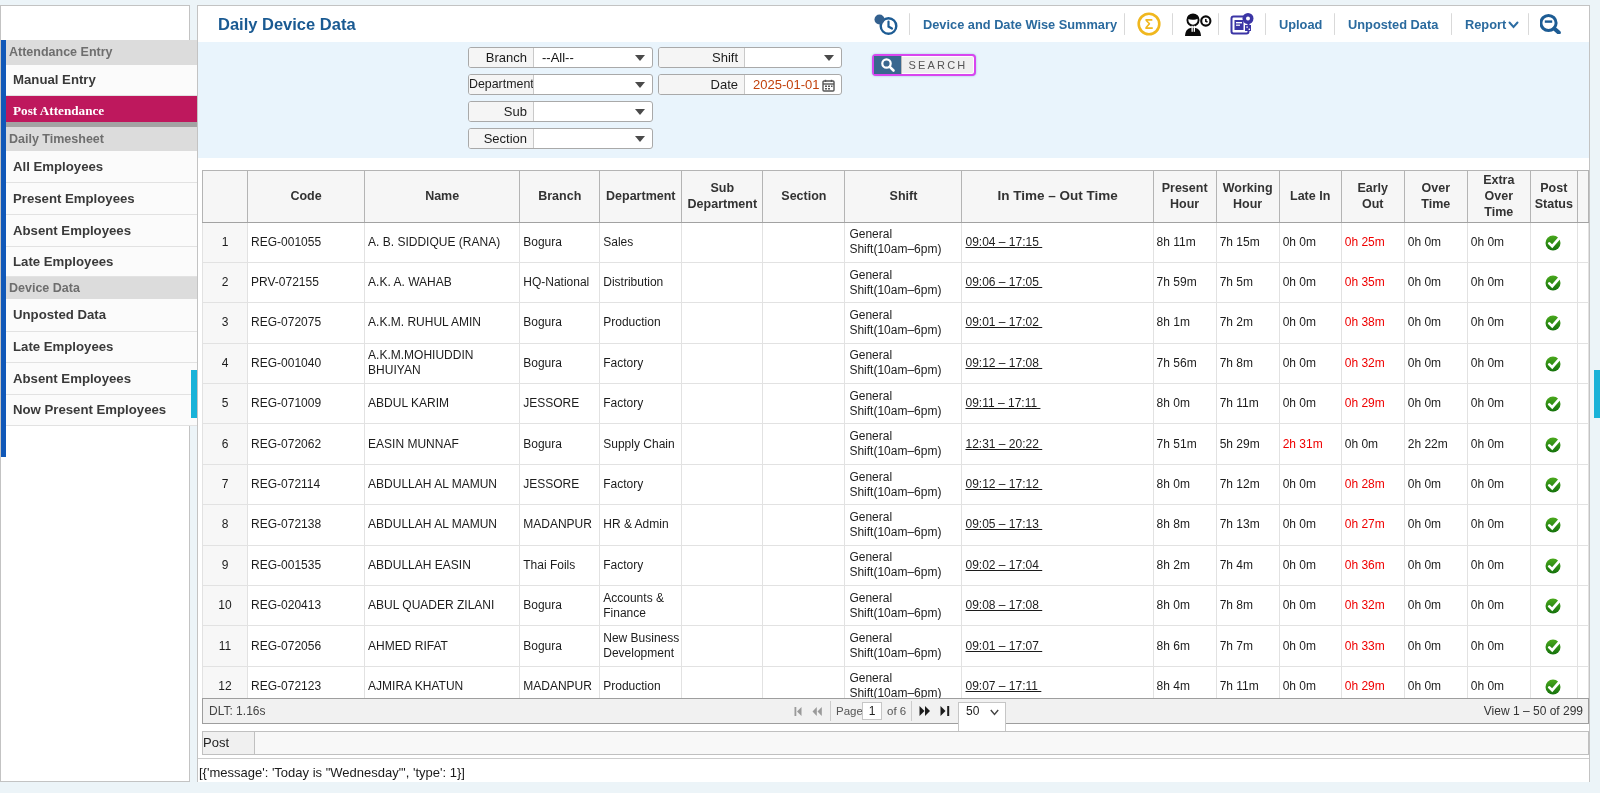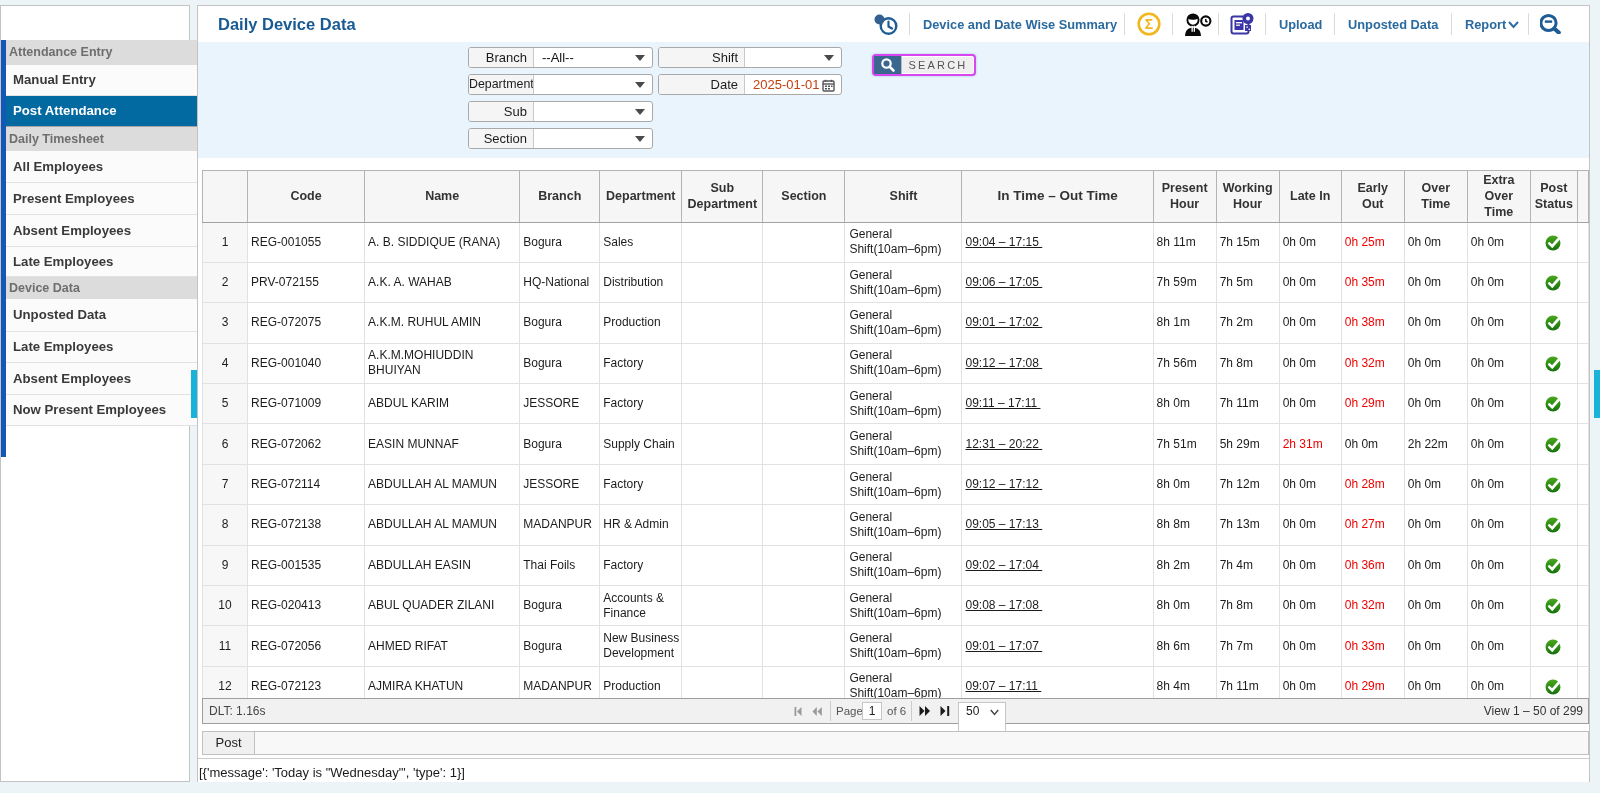--- a/index.html
+++ b/index.html
@@ -3,21 +3,21 @@
 <meta charset="utf-8">
 <style>
 * { margin:0; padding:0; box-sizing:border-box; }
 html,body { width:1600px; height:793px; background:#ecf4f8; font-family:"Liberation Sans", sans-serif; overflow:hidden; }
 .abs { position:absolute; }
 
 #sidebar { position:absolute; left:0; top:5px; width:190px; height:777px; background:#fff; border:1px solid #c3c3c3; }
 #sb-strip { position:absolute; left:0; top:34px; width:5px; height:417px; background:#1158b8; z-index:5; }
 .sb-h { height:24px; background:#dcdcdc; color:#6e6e6e; font-weight:bold; font-size:12.5px; line-height:24px; padding-left:8px; }
 .sb-i { height:31px; background:#fbfbfb; color:#3a3a3a; font-weight:bold; font-size:13.2px; line-height:30px; padding-left:12px; border-bottom:1px solid #e2e2e2; }
-.sb-i.sel { background:#0369a1; color:#fff; border-bottom:1px solid #a3a3a3; }
+.sb-i.sel { background:#be185d; color:#fff; border-bottom:5px solid #a3a3a3;font-family:Liberation Serif, serif; }
 #sb-menu { position:absolute; left:0; top:34px; width:208px; }
 
 #thumbL { position:absolute; left:191px; top:370px; width:6px; height:48px; background:#19b2d8; }
 #thumbR { position:absolute; left:1594px; top:370px; width:6px; height:48px; background:#19b2d8; }
 
 #main { position:absolute; left:197px; top:5px; width:1393px; height:777px; background:#fff; border:1px solid #c3c3c3; }
 #main > * { z-index:1; }
 #titlebar { position:absolute; left:0; top:0; width:100%; height:36px; background:#fff; }
 #title { position:absolute; left:20px; top:0; height:36px; line-height:37px; font-size:16.5px; font-weight:bold; color:#1a5a92; }
 .tsep { position:absolute; top:7px; width:1px; height:22px; background:#d9d9d9; border-radius:2px; }
@@ -44,21 +44,21 @@
 
 #pager { position:absolute; left:4px; top:692px; width:1387px; height:26px; background:#f1f1f1; border:1px solid #9e9e9e; font-size:12px; color:#444; }
 #dlt { position:absolute; left:6px; top:0; line-height:24px; }
 #viewinfo { position:absolute; right:5px; top:0; line-height:24px; color:#333; }
 #pgctr { position:absolute; left:0; top:0; width:100%; height:24px; font-size:11.5px; }
 .psep { position:absolute; top:2px; width:1px; height:20px; background:#ccc; }
 #pagein { position:absolute; left:659px; top:3px; width:20px; height:18px; border:1px solid #c6c6c6; background:#fff; text-align:center; line-height:16px; font-size:12px; color:#222; }
 #cnt50 { position:absolute; left:755px; top:3px; width:48px; height:30px; border:1px solid #c6c6c6; background:#fff; line-height:16px; font-size:12px; color:#222; padding-left:7px; }
 
 #postrow { position:absolute; left:4px; top:725px; width:1387px; height:24px; background:#f8f8f8; border:1px solid #c0c0c0; }
-#postbtn { position:absolute; left:0; top:0; width:52px; height:22px; background:#f0f0f0; border-right:1px solid #c0c0c0; text-align:center; line-height:22px; font-size:13px; color:#222; }
+#postbtn { position:absolute; left:0; top:0; width:52px; height:22px; background:#f0f0f0; border-right:1px solid #c0c0c0; line-height:22px; font-size:13px; color:#222; }
 #msg { position:absolute; left:0; top:752px; width:1391px; height:24px; border-top:1px solid #ccc; background:#fff; font-size:13px; color:#1a1a1a; line-height:28px; padding-left:1px; }
 </style>
 </head>
 <body>
 <div id="sidebar">
   <div id="sb-menu">
     <div class="sb-h" style="height:25px;line-height:25px;">Attendance Entry</div>
     <div class="sb-i">Manual Entry</div>
     <div class="sb-i sel">Post Attendance</div>
     <div class="sb-h">Daily Timesheet</div>

